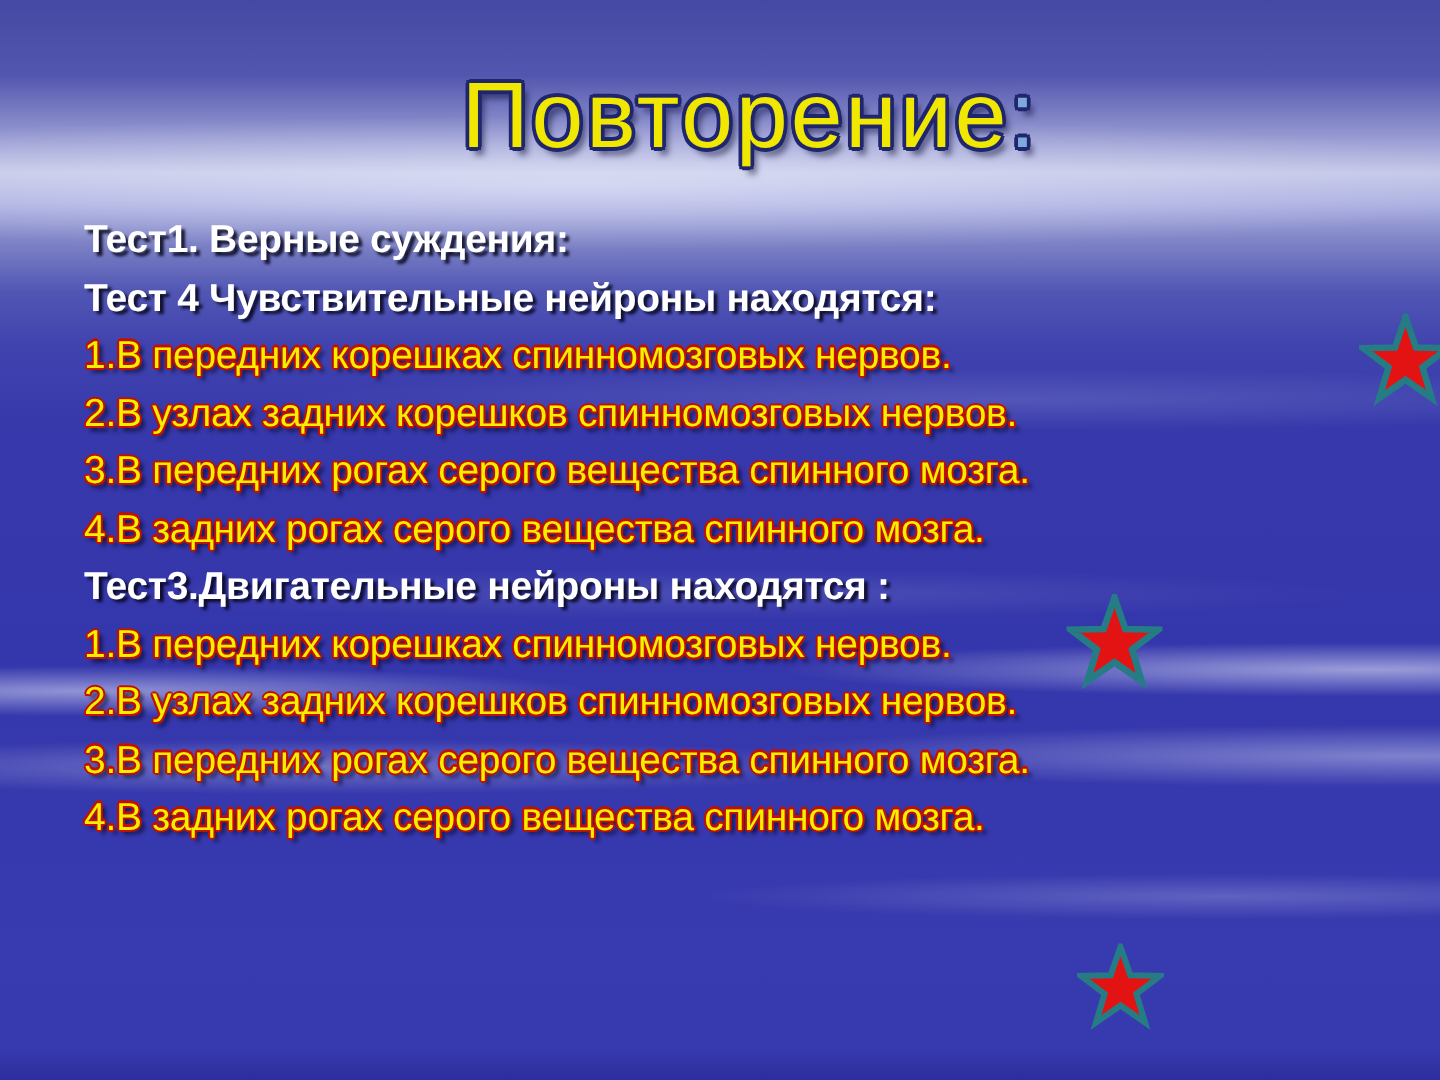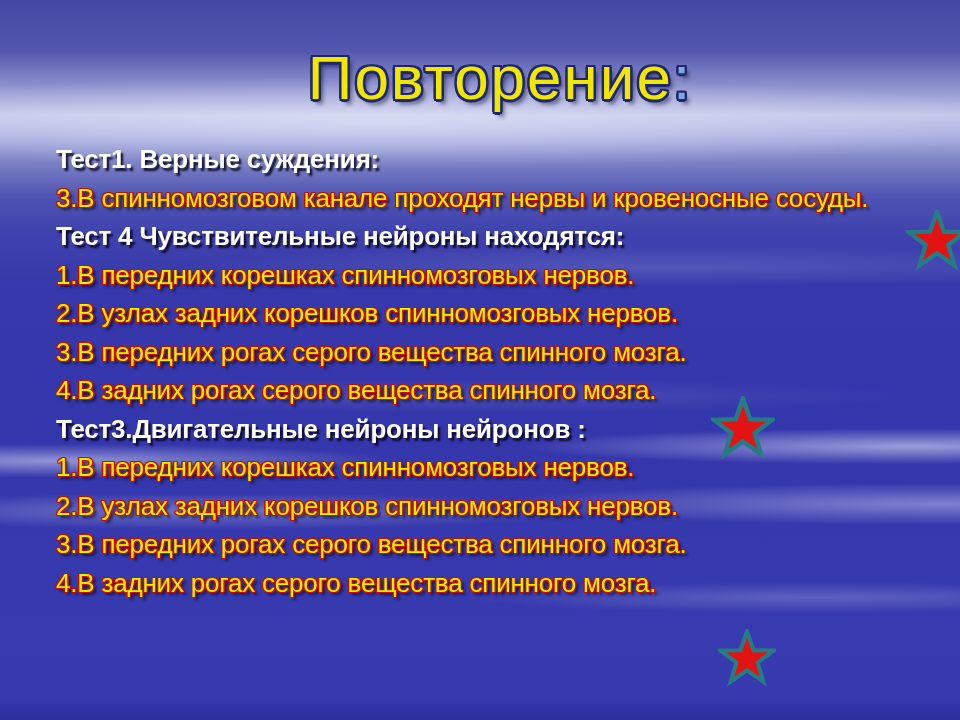--- a/index.html
+++ b/index.html
@@ -100,29 +100,28 @@
 </style>
 </head>
 <body>
 
 <div class="slide">
 
   <h1 class="title"><span>Повторение</span><span class="colon">:</span></h1>
 
   <div class="content">
     <div class="line header">Тест1. Верные суждения:</div>
-    <div class="line item">3.В спинномозговом канале проходят нервы и кровеносные сосуды.</div>
 
     <div class="line header">Тест 4 Чувствительные нейроны находятся:</div>
     <div class="line item">1.В передних корешках спинномозговых нервов.</div>
     <div class="line item">2.В узлах задних корешков спинномозговых нервов.</div>
     <div class="line item">3.В передних рогах серого вещества спинного мозга.</div>
     <div class="line item">4.В задних рогах серого вещества спинного мозга.</div>
 
-    <div class="line header">Тест3.Двигательные нейроны нейронов :</div>
+    <div class="line header">Тест3.Двигательные нейроны находятся :</div>
     <div class="line item">1.В передних корешках спинномозговых нервов.</div>
     <div class="line item">2.В узлах задних корешков спинномозговых нервов.</div>
     <div class="line item">3.В передних рогах серого вещества спинного мозга.</div>
     <div class="line item">4.В задних рогах серого вещества спинного мозга.</div>
   </div>
 
   <svg class="star star1" viewBox="0 0 100 100" aria-hidden="true">
     <polygon points="50,4 61.3,36.5 95.6,37.2 68.3,57.9 78.2,90.8 50,71.2 21.8,90.8 31.7,57.9 4.4,37.2 38.7,36.5"></polygon>
   </svg>
   <svg class="star star2" viewBox="0 0 100 100" aria-hidden="true">

